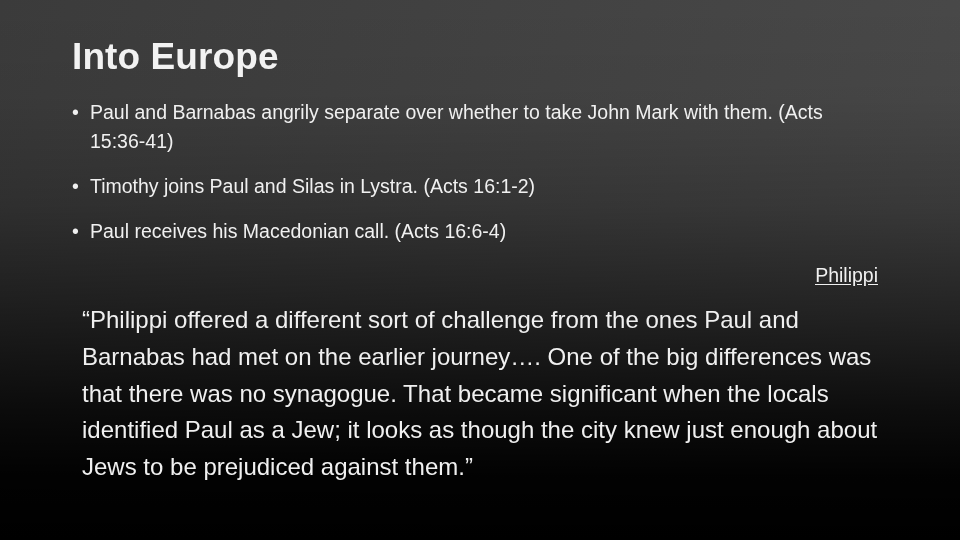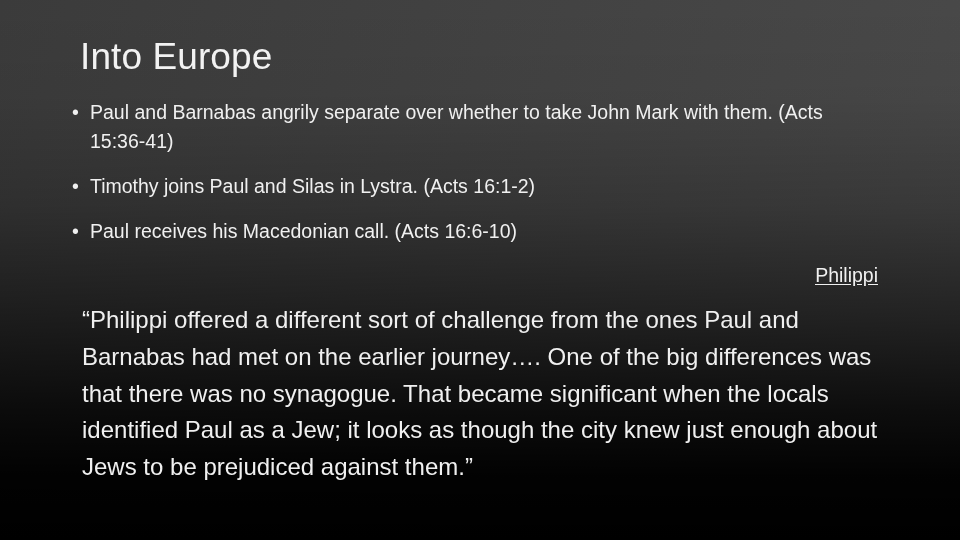--- a/index.html
+++ b/index.html
@@ -26,25 +26,25 @@
         rgba(0,0,0,0.97) 88%,
         rgba(0,0,0,1.00) 100%),
       linear-gradient(105deg,
         #3b3b3b 0%,
         #424242 45%,
         #4a4a4a 100%);
   }
 
   .slide-title {
     position: absolute;
-    left: 80px;
+    left: 72px;
     top: 36px;
     width: 830px;
     font-size: 37px;
-    font-weight: 400;
+    font-weight: 700;
     line-height: 1.16;
     color: #f2f2f2;
     letter-spacing: 0.1px;
     white-space: nowrap;
   }
 
   .body-block {
     position: absolute;
     left: 70px;
     top: 98px;
@@ -106,21 +106,21 @@
       <span>Paul and Barnabas angrily separate over whether to take John Mark with them. (Acts 15:36-41)</span>
     </div>
 
     <div class="bullet-item">
       <span class="dot">•</span>
       <span>Timothy joins Paul and Silas in Lystra. (Acts 16:1-2)</span>
     </div>
 
     <div class="bullet-item">
       <span class="dot">•</span>
-      <span>Paul receives his Macedonian call. (Acts 16:6-10)</span>
+      <span>Paul receives his Macedonian call. (Acts 16:6-4)</span>
     </div>
 
     <div class="sub-heading">
       <span class="sub-heading-inner">Philippi</span>
     </div>
 
     <p class="quote-block">“Philippi offered a different sort of challenge from the ones Paul and Barnabas had met on the earlier journey…. One of the big differences was that there was no synagogue. That became significant when the locals identified Paul as a Jew; it looks as though the city knew just enough about Jews to be prejudiced against them.”</p>
 
   </div>
 </div>

